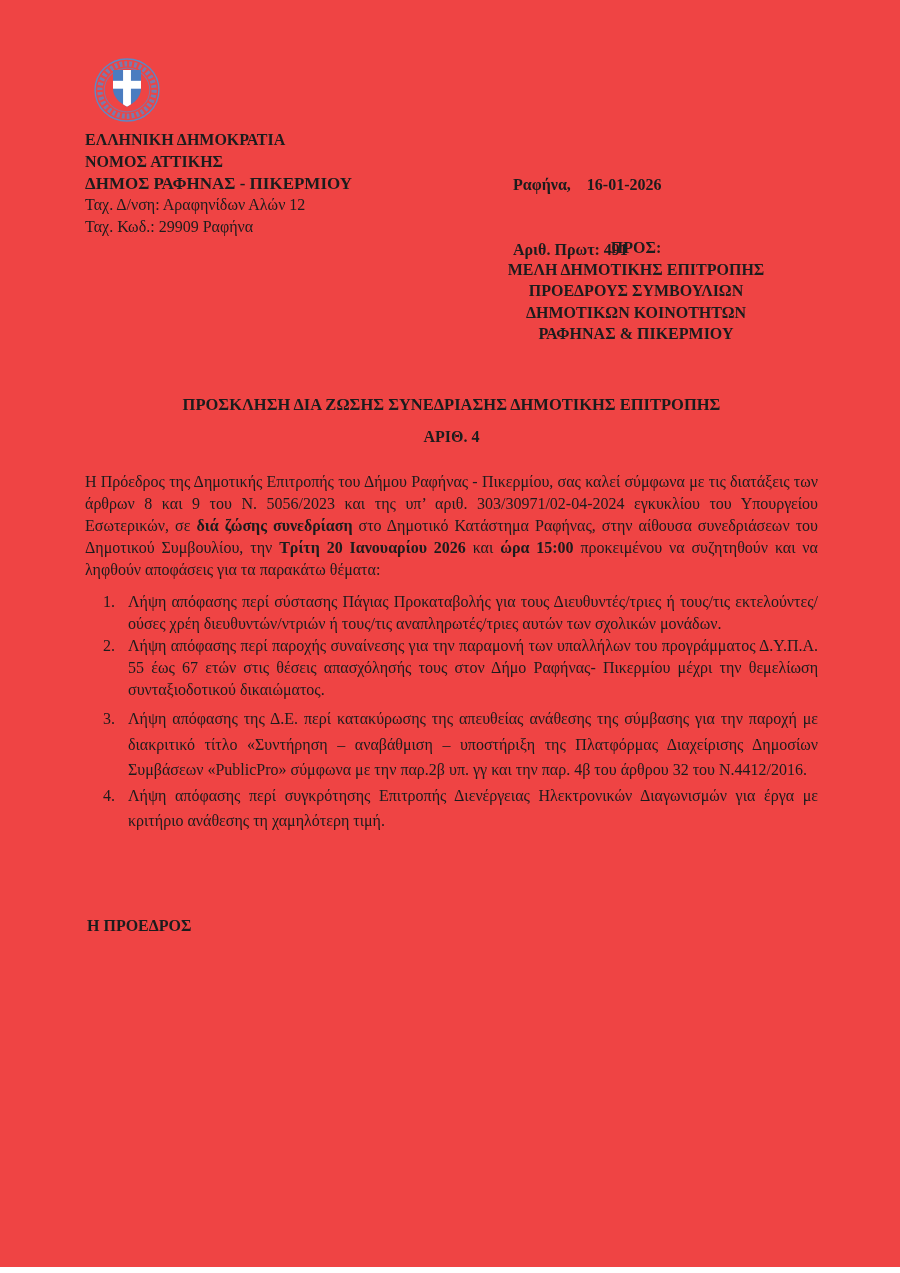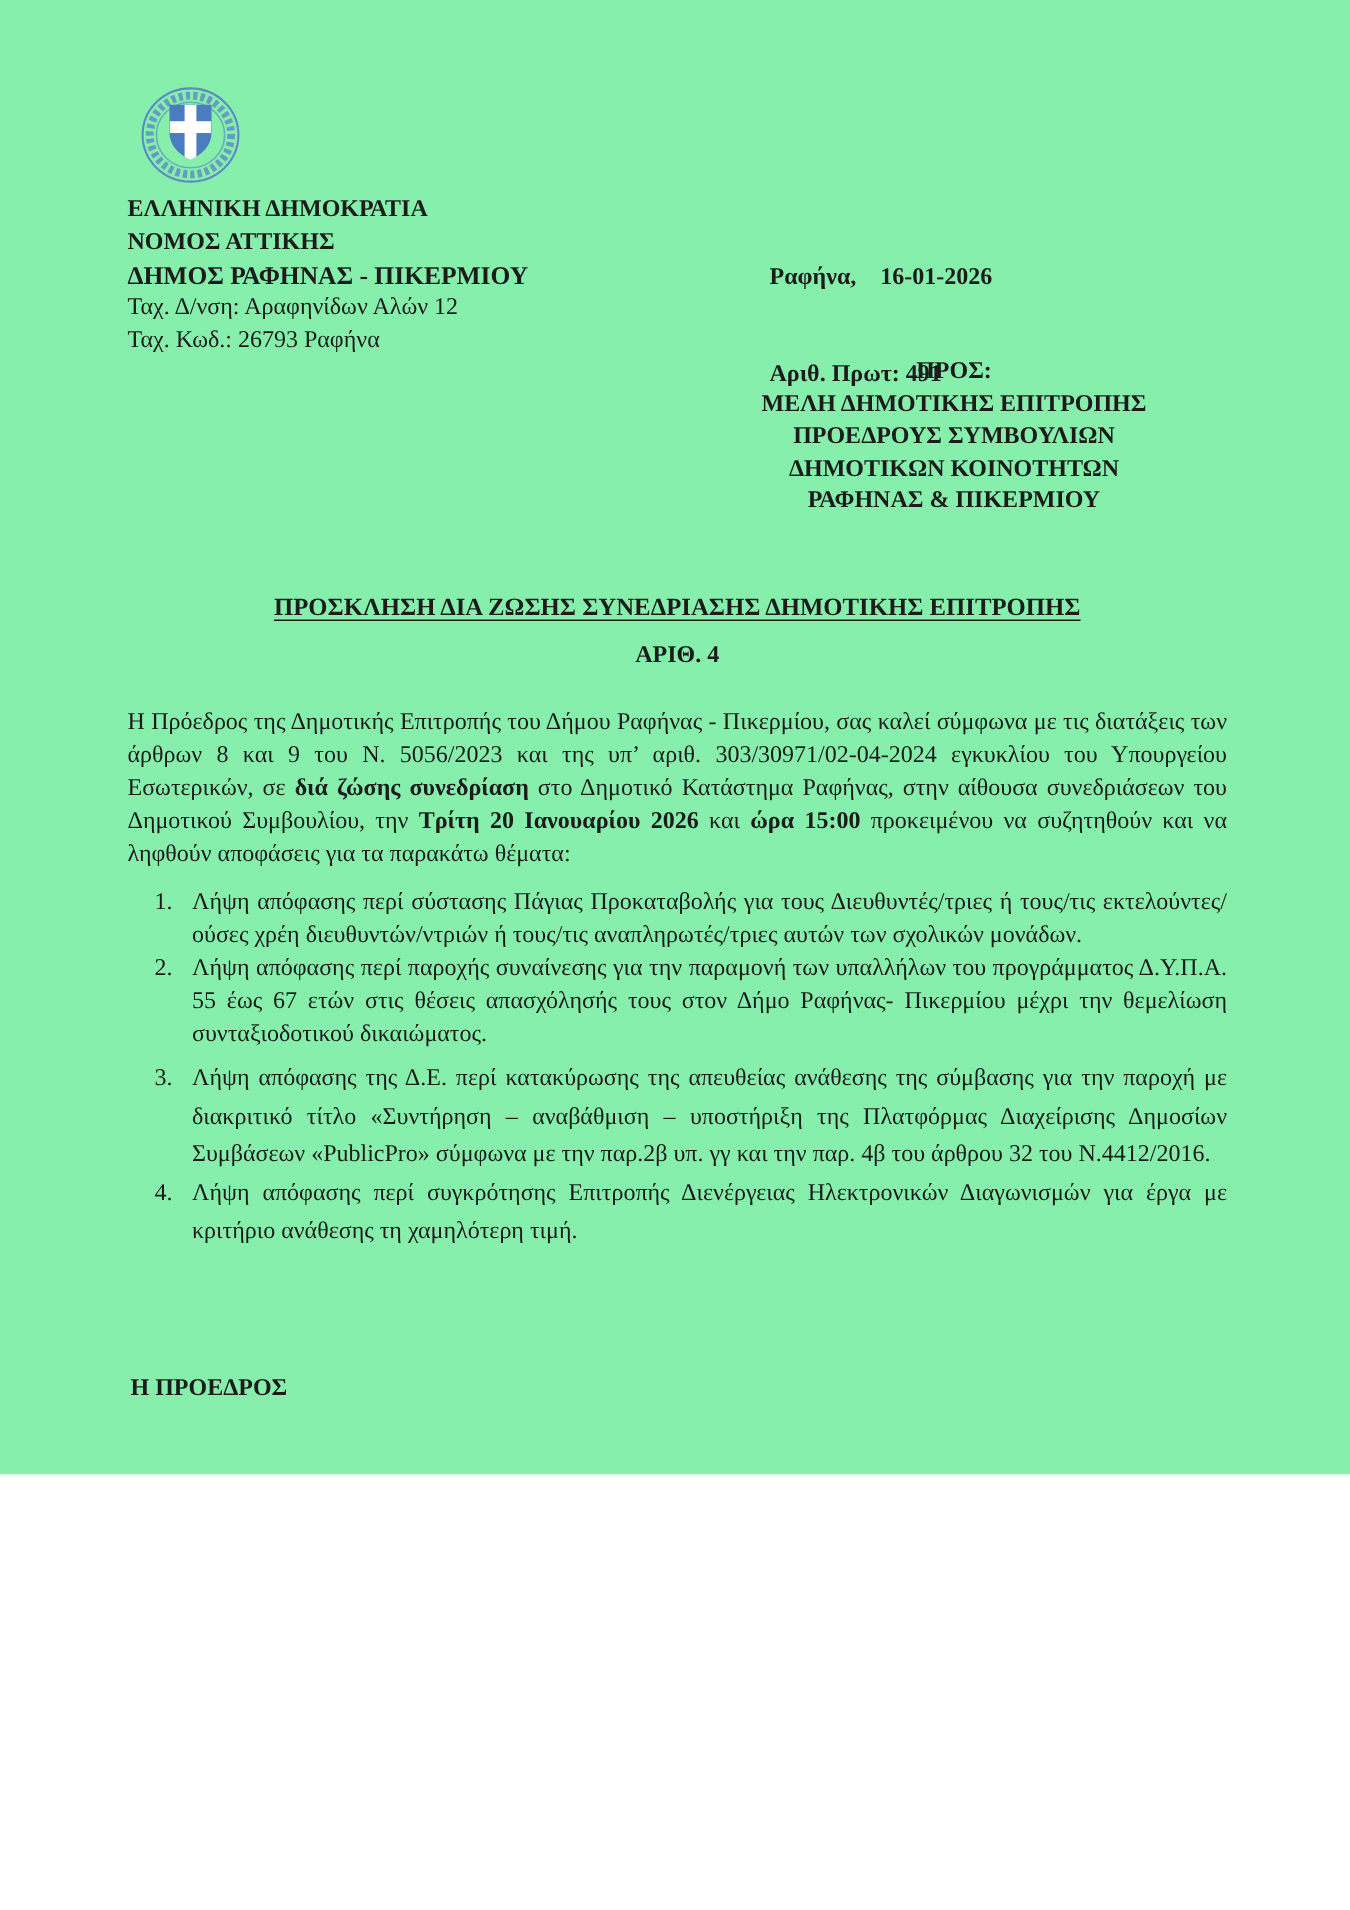--- a/index.html
+++ b/index.html
@@ -3,22 +3,22 @@
 <meta charset="utf-8">
 <style>
   html, body {
     margin: 0;
     padding: 0;
     background: #ffffff;
   }
   .page {
     position: relative;
     width: 900px;
-    height: 983px;
-    background: #86efac;
+    height: 1267px;
+    background: #ef4444;
     font-family: "Liberation Serif", "DejaVu Serif", serif;
     color: #1c1c1c;
     overflow: hidden;
   }
 
   
   .emblem {
     position: absolute;
     left: 92px;
     top: 55px;
@@ -65,21 +65,20 @@
   .title-block {
     position: absolute;
     left: 85px;
     top: 395px;
     width: 733px;
     text-align: center;
   }
   .doc-title {
     font-weight: 700;
     font-size: 16.5px;
-    text-decoration: underline;
     text-underline-offset: 3px;
   }
   .doc-number {
     margin-top: 13px;
     font-weight: 700;
     font-size: 16px;
   }
 
   
   .intro {
@@ -162,21 +161,21 @@
       <rect x="35.5" y="17" width="9" height="43" fill="#ffffff"></rect>
       <rect x="24" y="29.5" width="32" height="9" fill="#ffffff"></rect>
     </g>
   </svg>
 
   <div class="org-block">
     <div class="org-line-bold">ΕΛΛΗΝΙΚΗ ΔΗΜΟΚΡΑΤΙΑ</div>
     <div class="org-line-bold">ΝΟΜΟΣ ΑΤΤΙΚΗΣ</div>
     <div class="org-line-muni">ΔΗΜΟΣ ΡΑΦΗΝΑΣ - ΠΙΚΕΡΜΙΟΥ</div>
     <div class="org-line-addr">Ταχ. Δ/νση: Αραφηνίδων Αλών 12</div>
-    <div class="org-line-addr">Ταχ. Κωδ.: 26793 Ραφήνα</div>
+    <div class="org-line-addr">Ταχ. Κωδ.: 29909 Ραφήνα</div>
   </div>
 
   <div class="date-block">
     <div>Ραφήνα,    16-01-2026</div>
     <div>Αριθ. Πρωτ: 491</div>
   </div>
 
   <div class="recipients">
     <div>ΠΡΟΣ:</div>
     <div>ΜΕΛΗ ΔΗΜΟΤΙΚΗΣ ΕΠΙΤΡΟΠΗΣ</div>

